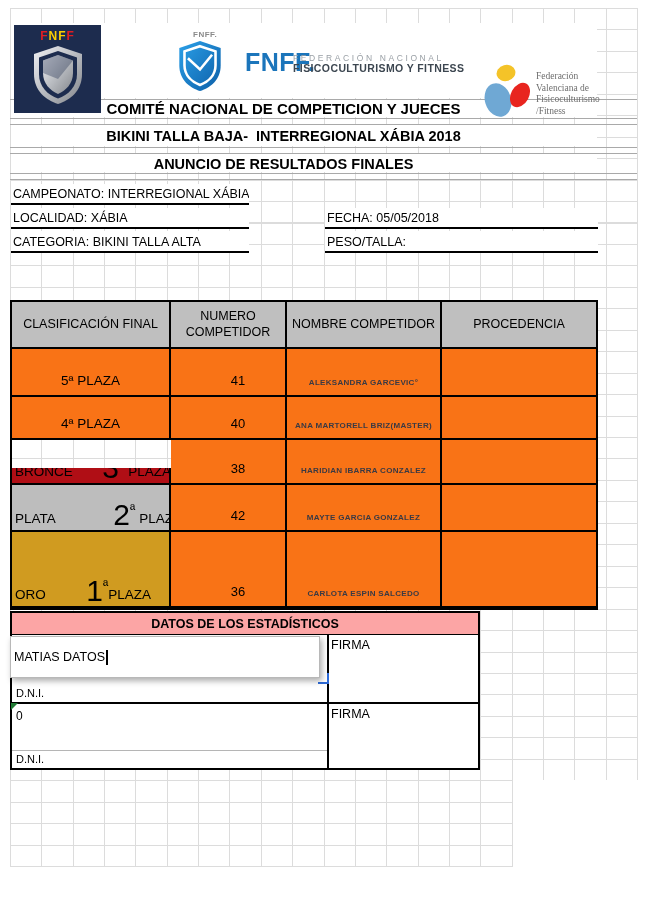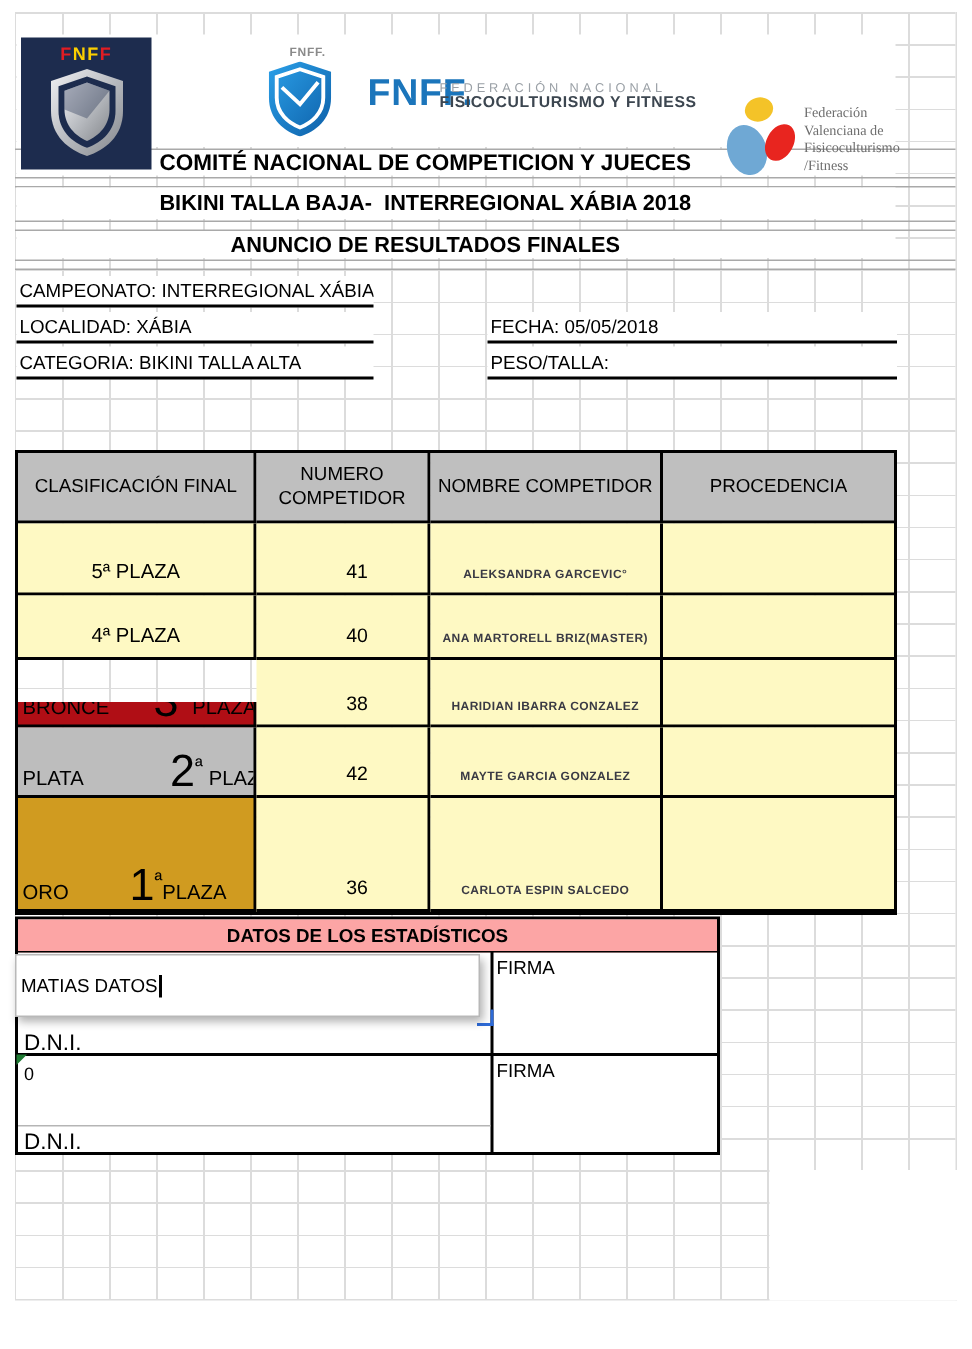--- a/index.html
+++ b/index.html
@@ -15,21 +15,21 @@
   .mask{background:#fff;}
   .hline{height:1px;background:#a9a9a9;left:10px;width:627px;}
   .title-text{left:10px;width:547px;display:flex;align-items:center;justify-content:center;
     font-weight:bold;white-space:pre;}
   .info-cell{background:#fff;border-bottom:2px solid #000;display:flex;align-items:flex-end;
     padding:0 0 2px 2px;font-size:12.5px;overflow:hidden;white-space:pre;box-sizing:border-box;}
   
   #rtable{left:10px;top:300px;width:588px;height:310px;border:2px solid #000;box-sizing:border-box;}
   .trow{display:flex;width:100%;box-sizing:border-box;}
   .tcell{border-right:2px solid #000;border-bottom:2px solid #000;box-sizing:border-box;
-    display:flex;align-items:flex-end;justify-content:center;overflow:hidden;background:#fef9c3;}
+    display:flex;align-items:flex-end;justify-content:center;overflow:hidden;background:#f97316;}
   .tcell.last{border-right:none;}
   .hdr .tcell{background:#bfbfbf;align-items:center;text-align:center;font-size:12.5px;line-height:1.25;}
   .c1{width:159px;} .c2{width:116px;} .c3{width:155px;} .c4{width:154px;}
   .plaza{font-size:13.5px;padding-bottom:7px;}
   .numero{font-size:13px;padding-bottom:7px;padding-left:20px;}
   .nombre{font-size:8px;font-weight:bold;letter-spacing:.3px;color:#3a3a44;padding-bottom:8px;}
   .medal-cell{align-items:flex-end;justify-content:flex-start;}
   .medal-line{display:flex;align-items:flex-end;width:100%;justify-content:space-between;
     padding:0 0 4px 3px;white-space:nowrap;font-size:13.5px;}
   .medal-grp{display:flex;align-items:flex-end;}
@@ -41,21 +41,21 @@
   .bg-oro{background:#d09b20;}
   .clip-sm .word{margin-right:-13px;}
   .clip-xs .word{margin-right:-2px;}
   
   #ebox{left:10px;top:611px;width:470px;height:159px;border:2.5px solid #000;box-sizing:border-box;background:#fff;}
   #ebar{position:absolute;left:0;top:0;right:0;height:21px;background:#fca5a5;border-bottom:1px solid #000;
     display:flex;align-items:center;justify-content:center;font-weight:bold;font-size:12.5px;}
   .vdiv{position:absolute;left:315px;top:21px;bottom:0;width:2px;background:#000;}
   .blockdiv{position:absolute;left:0;right:0;top:89px;height:2px;background:#000;}
   .firma{position:absolute;left:319px;font-size:12.5px;}
-  .dni{position:absolute;left:4px;font-size:15px;}
+  .dni{position:absolute;left:4px;font-size:11px;}
   .thin{position:absolute;left:0;width:315px;height:1px;background:#b5b5b5;}
   #zero{position:absolute;left:4px;top:96px;font-size:12px;}
   #gtri{width:0;height:0;border-top:7px solid #1f7a33;border-right:7px solid transparent;left:11px;top:703px;}
   
   #editbox{left:10px;top:636px;width:310px;height:42px;background:#fff;border:1px solid #b8b8b8;
     box-shadow:2px 3px 6px rgba(0,0,0,.32);display:flex;align-items:center;padding-left:3px;
     font-size:12.5px;box-sizing:border-box;z-index:30;}
   #cursor{display:inline-block;width:1.5px;height:15px;background:#000;margin-left:1px;}
   #bluecorner{left:318px;top:673px;width:9px;height:9px;border-right:2.5px solid #2e6bd8;
     border-bottom:2.5px solid #2e6bd8;z-index:29;}

